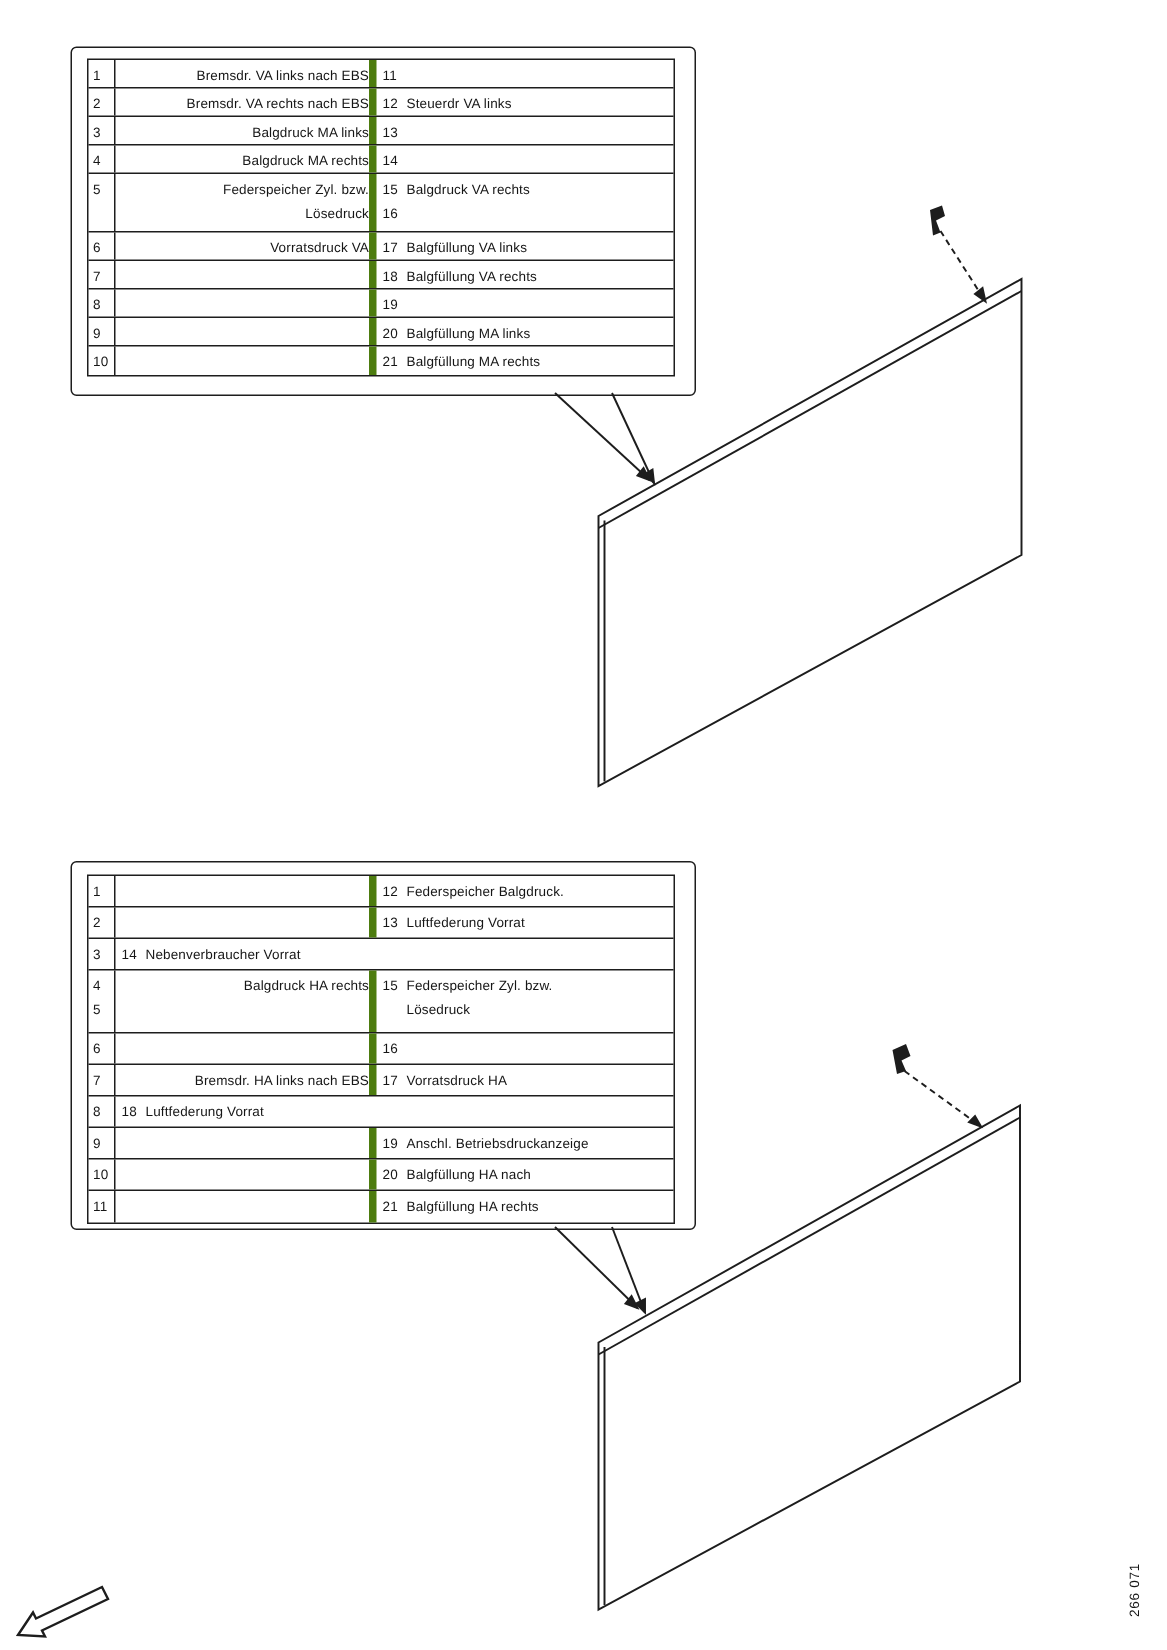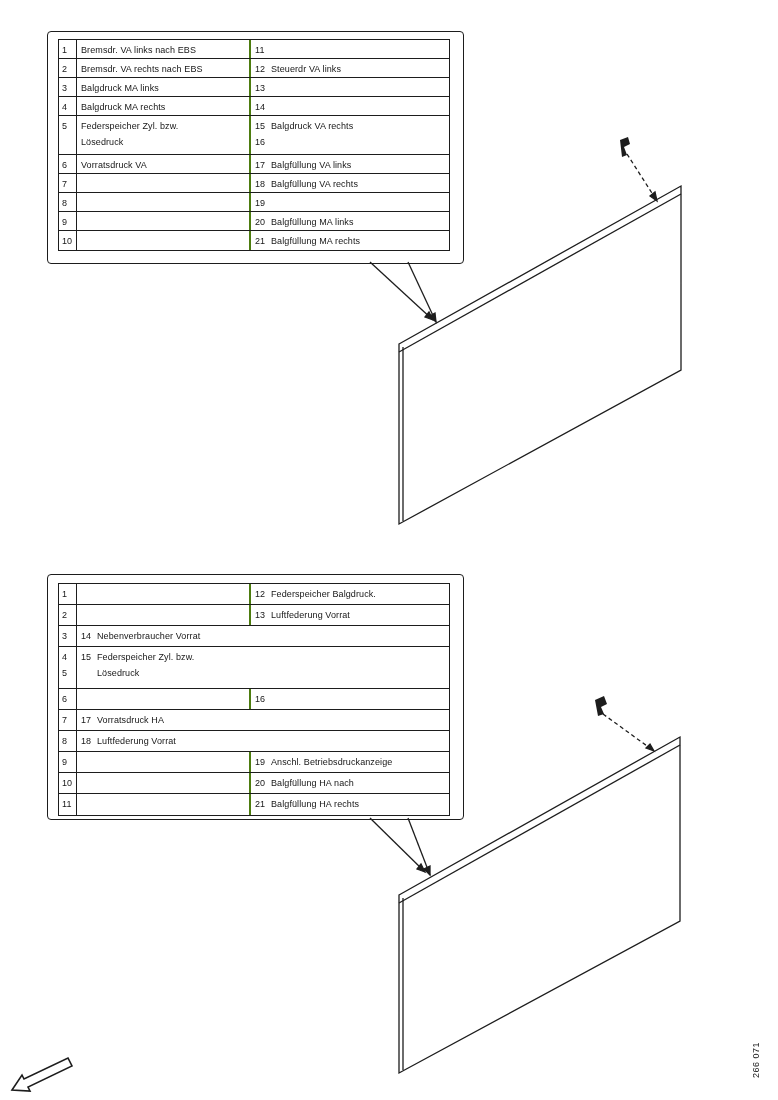--- a/index.html
+++ b/index.html
@@ -17,22 +17,22 @@
   }
   .band{display:flex;border-bottom:1px solid #1d1d1d;box-sizing:border-box;}
   .band:last-child{border-bottom:none;}
   .h1{height:19px}.h2{height:39px}
   .g1{height:21px}.g2{height:42px}
   .numcol{
     width:18px;flex:none;border-right:1px solid #1d1d1d;
     padding:2px 0 0 3px;display:flex;flex-direction:column;box-sizing:border-box;
   }
   .textcol{
-    width:174px;flex:none;border-right:2px solid #4d7c0f;
-    padding:2px 0 0 4px;display:flex;flex-direction:column;box-sizing:border-box;
+    width:174px;flex:none;border-right:5px solid #4d7c0f;
+    padding:2px 0 0 4px;display:flex;flex-direction:column;box-sizing:border-box;align-items:flex-end;
   }
   .rightcol{flex:1;padding:2px 0 0 4px;display:flex;flex-direction:column;box-sizing:border-box;}
   .line{line-height:16px;white-space:nowrap;}
   .rline{display:flex;line-height:16px;white-space:nowrap;}
   .rline .rn{width:16px;flex:none;}
   #diagram{position:absolute;left:0;top:0;pointer-events:none;}
   .fignum{
     position:absolute;left:722px;top:1054px;width:70px;height:12px;
     transform:rotate(-90deg);transform-origin:center;
     font-size:9px;text-align:center;letter-spacing:.5px;
@@ -234,20 +234,24 @@
             <span class="rn">14</span>
             <span>Nebenverbraucher Vorrat</span>
           </div>
         </div>
     </div>
     <div class="band g2">
       <div class="numcol">
         <span class="line">4</span>
         <span class="line">5</span>
       </div>
+      <div class="textcol">
+        <div class="line">Balgdruck HA rechts</div>
+        <div class="line"></div>
+      </div>
       <div class="rightcol">
         <div class="rline">
             <span class="rn">15</span>
             <span>Federspeicher Zyl. bzw.</span>
           </div>
         <div class="rline">
             <span class="rn"></span>
             <span>Lösedruck</span>
           </div>
       </div>
@@ -262,20 +266,23 @@
       <div class="rightcol">
           <div class="rline">
             <span class="rn">16</span>
             <span></span>
           </div>
         </div>
     </div>
     <div class="band g1">
       <div class="numcol">
           <span class="line">7</span>
+        </div>
+      <div class="textcol">
+          <div class="line">Bremsdr. HA links nach EBS</div>
         </div>
       <div class="rightcol">
           <div class="rline">
             <span class="rn">17</span>
             <span>Vorratsdruck HA</span>
           </div>
         </div>
     </div>
     <div class="band g1">
       <div class="numcol">

